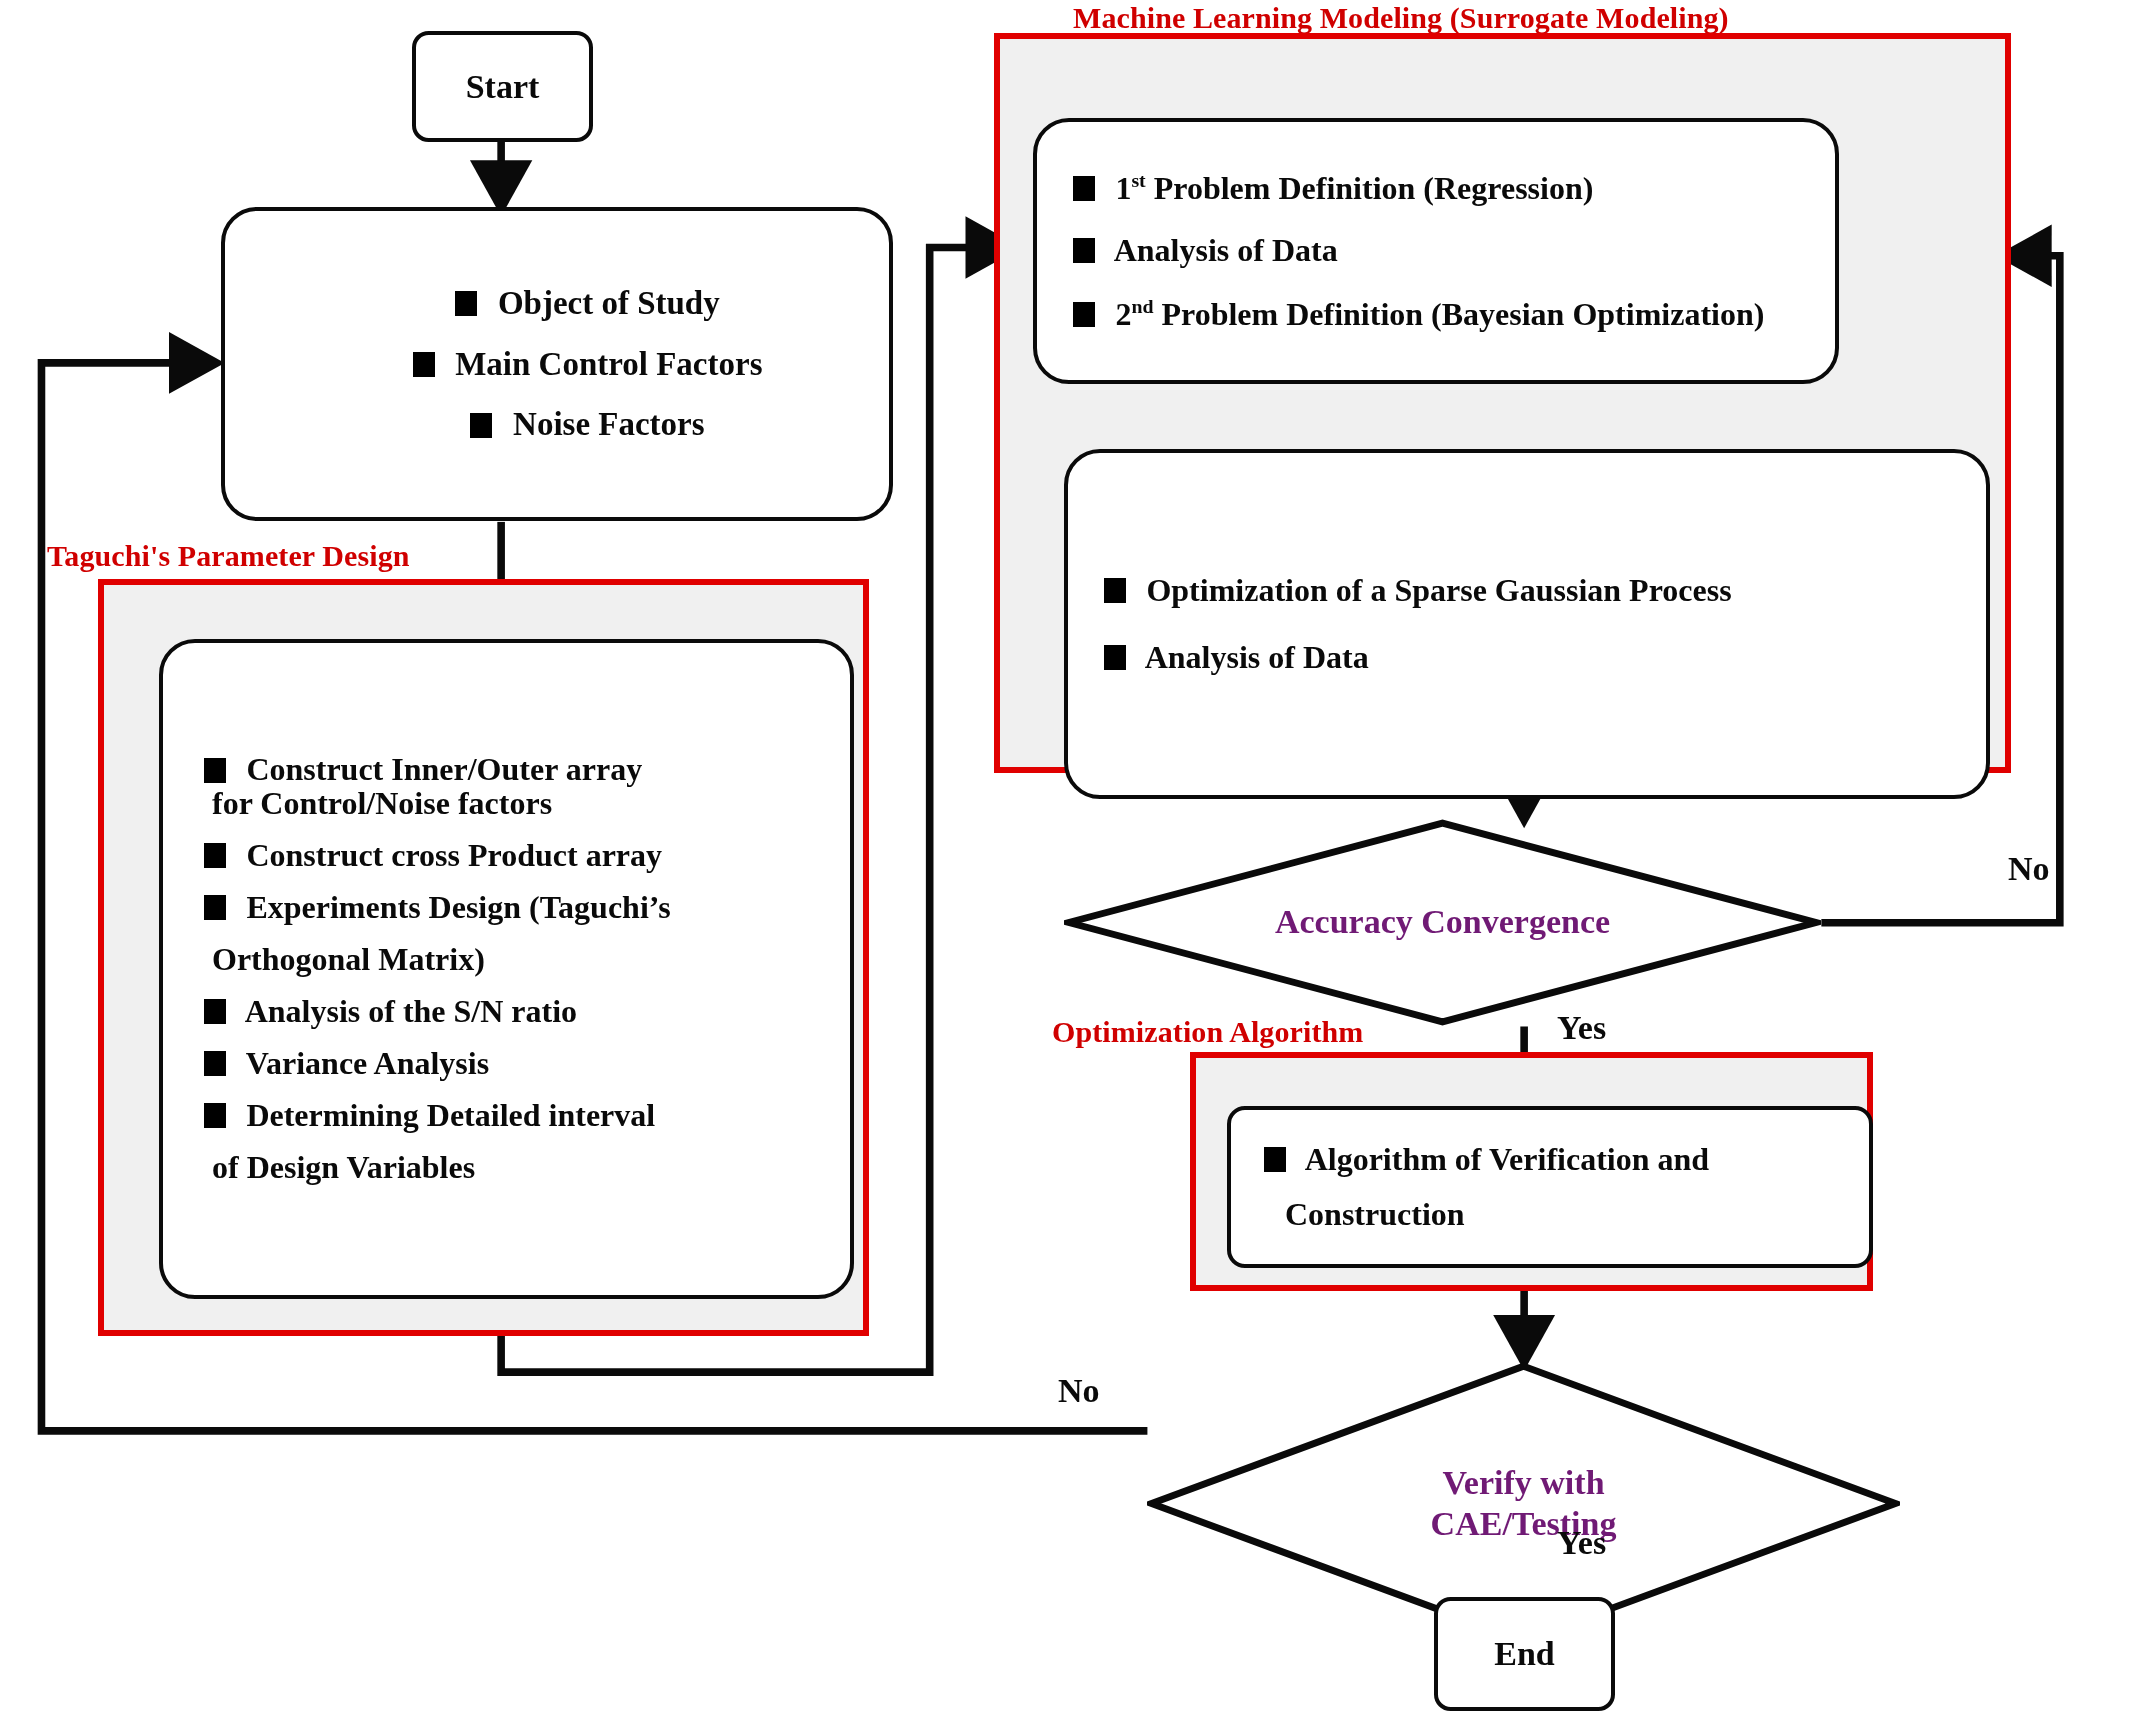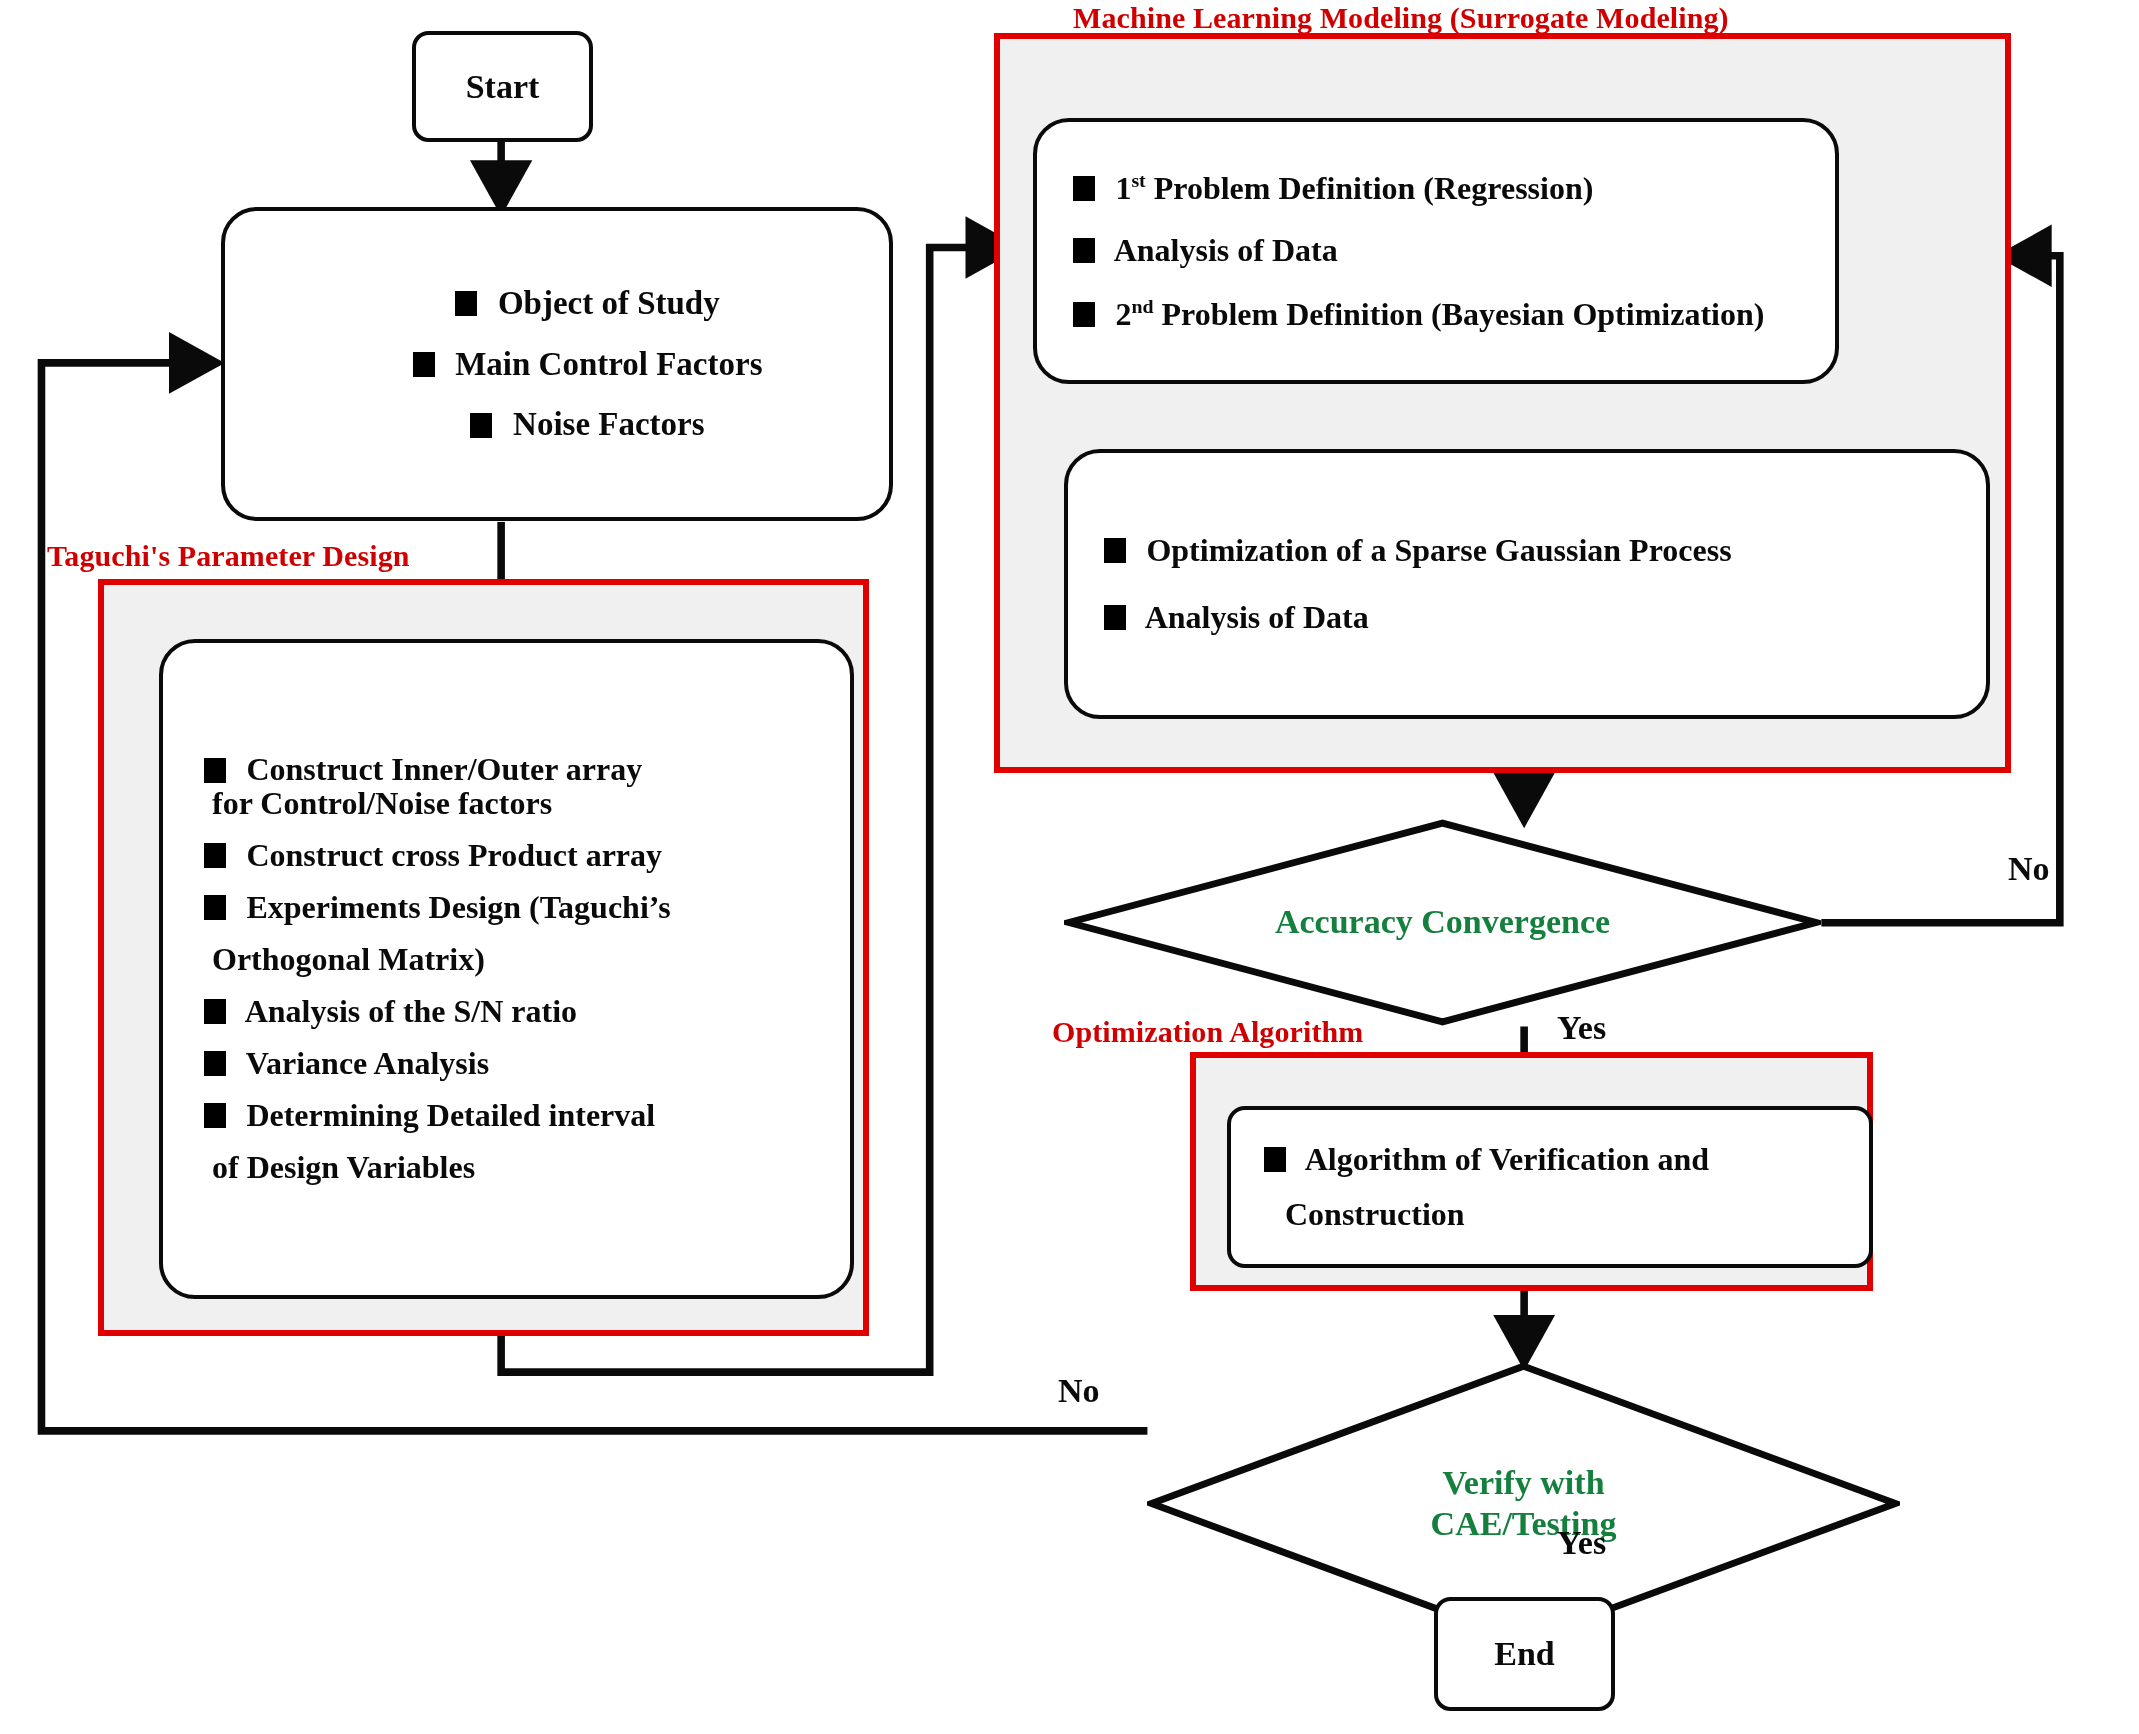--- a/index.html
+++ b/index.html
@@ -85,21 +85,21 @@
   .diamond-label {
     position: absolute;
     left: 0; top: 0;
     width: 100%; height: 100%;
     display: flex;
     align-items: center;
     justify-content: center;
     text-align: center;
     font-weight: bold;
     font-size: 34px;
-    color: #15803d;
+    color: #701a75;
     line-height: 1.18;
     pointer-events: none;
   }
   
   .edge-label {
     position: absolute;
     font-weight: bold;
     font-size: 34px;
     color: #0a0a0a;
     white-space: nowrap;
@@ -221,21 +221,21 @@
         <span class="sq"></span>
         <span>Analysis of Data</span>
       </li>
       <li style="margin-top:28px;">
         <span class="sq"></span>
         <span>2<sup>nd</sup> Problem Definition (Bayesian Optimization)</span>
       </li>
     </ul>
   </div>
 
-  <div class="node rounded-lg" style="left:1064px; top:449px; width:926px; height:270px;">
+  <div class="node rounded-lg" style="left:1064px; top:449px; width:926px; height:350px;">
     <ul class="bullet-list" style="padding-left:36px; font-size:32px;">
       <li>
         <span class="sq"></span>
         <span>Optimization of a Sparse Gaussian Process</span>
       </li>
       <li style="margin-top:33px;">
         <span class="sq"></span>
         <span>Analysis of Data</span>
       </li>
     </ul>

